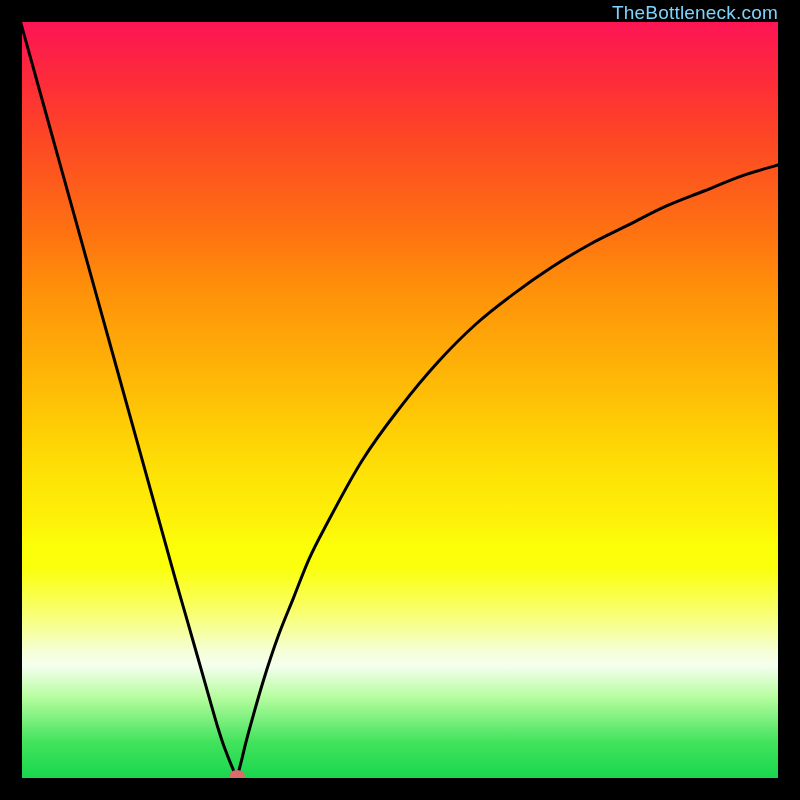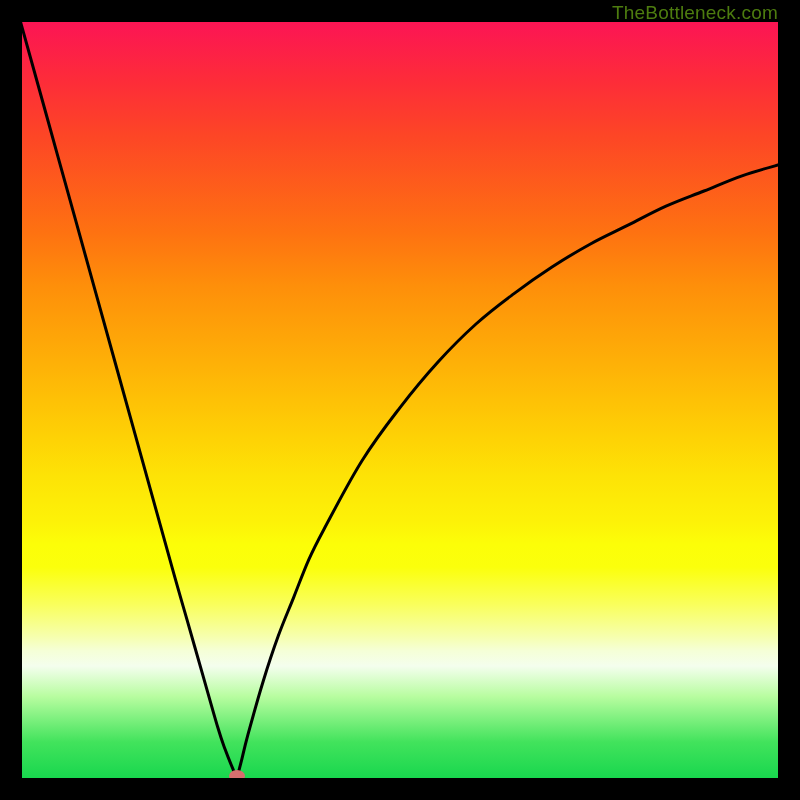--- a/index.html
+++ b/index.html
@@ -69,21 +69,21 @@
       height: 12px;
       border-radius: 50%;
       background: #d66e6e;
       transform: translate(-50%, -50%);
       z-index: 3;
     }
     .watermark {
       position: absolute;
       top: 2px;
       right: 22px;
-      color: #4d7c0f;
+      color: #7dd3fc;
       font-size: 19px;
       font-weight: 500;
       z-index: 10;
       letter-spacing: 0.2px;
     }
   </style>
 </head>
 <body>
 
 <div class="watermark">TheBottleneck.com</div>

